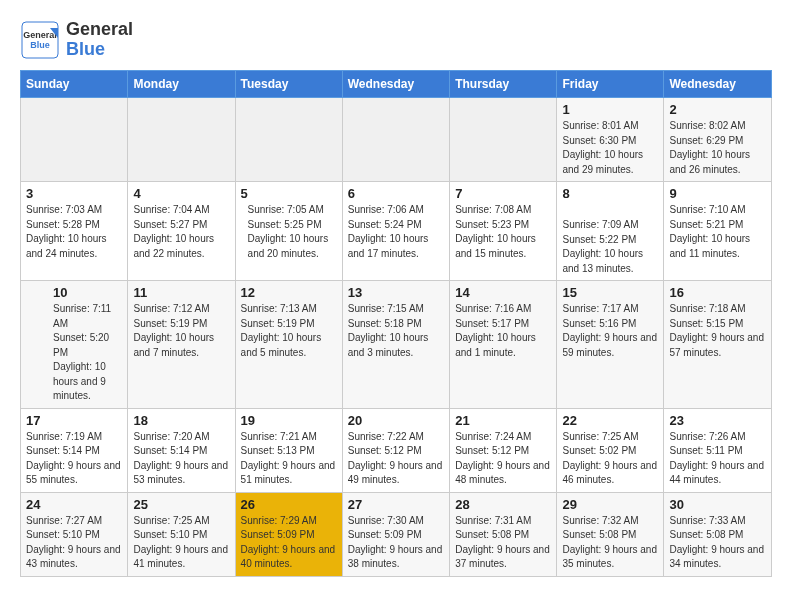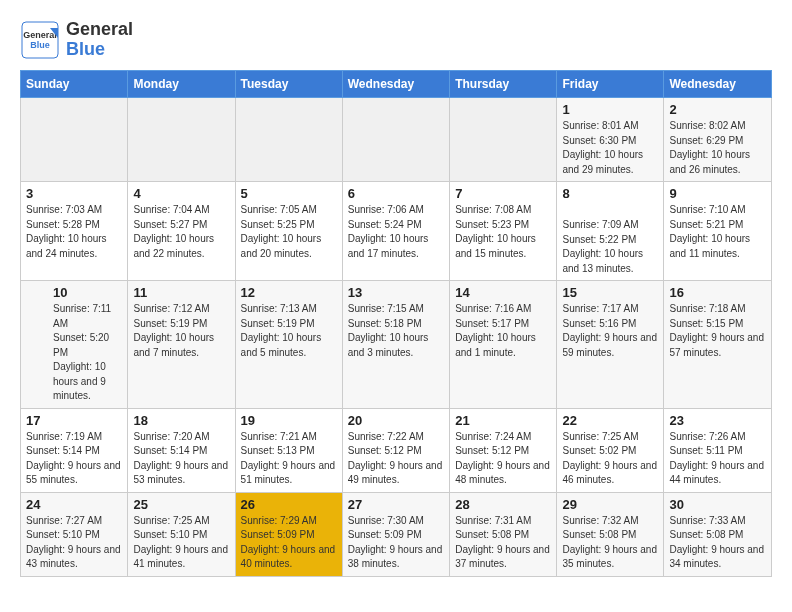--- a/index.html
+++ b/index.html
@@ -148,21 +148,21 @@
 Daylight: 10 hours and 24 minutes.</div>
         </td>
         <td style="background: rgb(255, 255, 255);">
           <div class="day-number">4</div>
           <div class="day-info" style="white-space: pre-line;">Sunrise: 7:04 AM
 Sunset: 5:27 PM
 Daylight: 10 hours and 22 minutes.</div>
         </td>
         <td style="background: rgb(255, 255, 255);">
           <div class="day-number">5</div>
-          <div class="day-info" style="white-space: pre-line;">Sunrise: 7:05 AM
+          <div class="day-info" style="white-space: pre-line; margin-left: 7px;">Sunrise: 7:05 AM
 Sunset: 5:25 PM
 Daylight: 10 hours and 20 minutes.</div>
         </td>
         <td style="background: rgb(255, 255, 255);">
           <div class="day-number">6</div>
           <div class="day-info" style="white-space: pre-line;">Sunrise: 7:06 AM
 Sunset: 5:24 PM
 Daylight: 10 hours and 17 minutes.</div>
         </td>
         <td style="background: rgb(255, 255, 255);">

